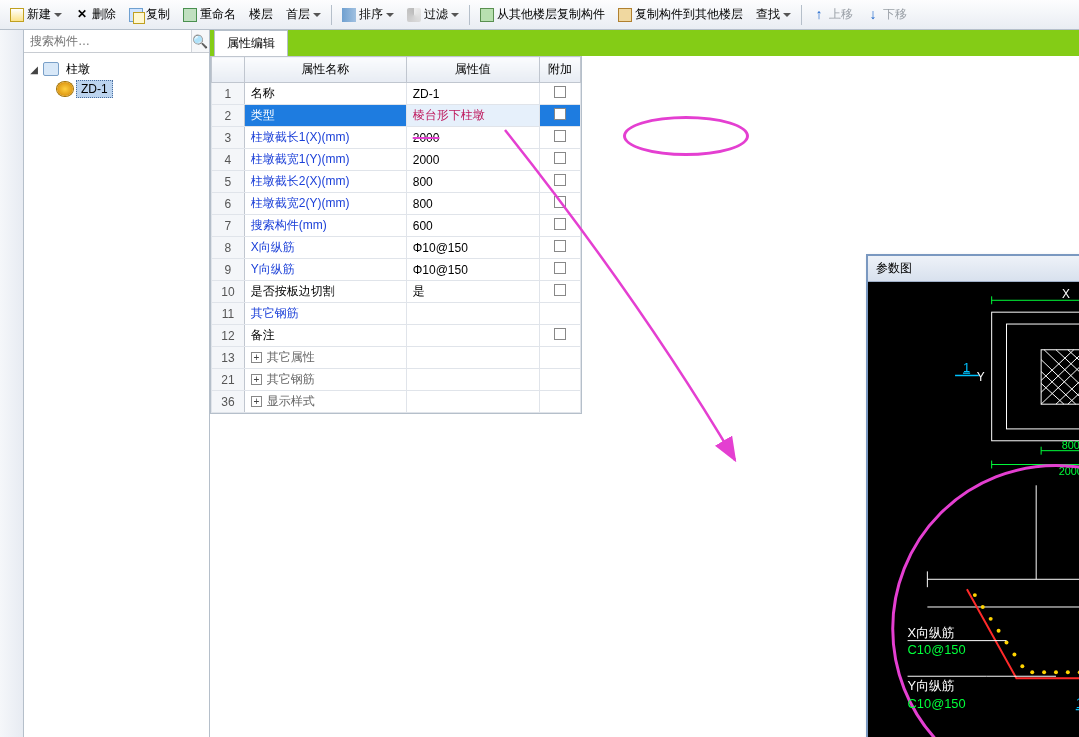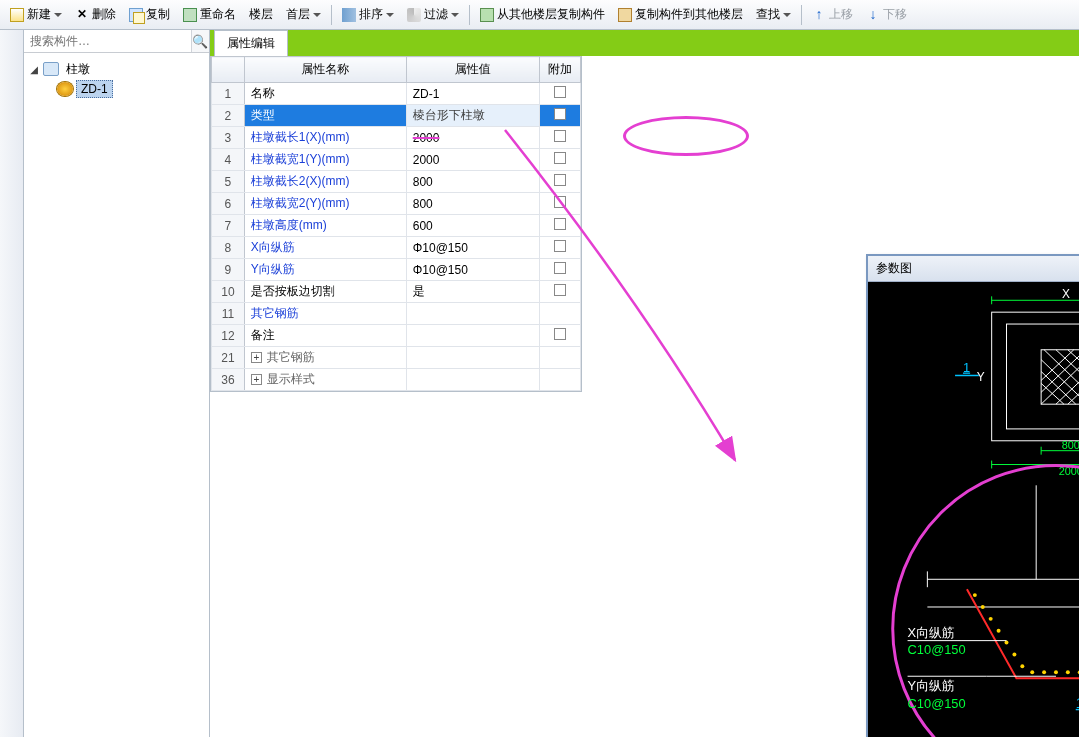--- a/index.html
+++ b/index.html
@@ -44,21 +44,21 @@
   .tab { padding:4px 12px; border:1px solid #b5bfca; border-bottom:none; background:#fff; font-size:12px; }
   .propgrid { border:1px solid #b5bfca; border-top:none; width:372px; }
   .propgrid table { width:100%; border-collapse:collapse; font-size:12px; }
   .propgrid th { background:linear-gradient(#fbfcfe,#e7ecf3); border:1px solid #c0c6cf; padding:4px 6px; font-weight:normal; }
   .propgrid th.valcol { color:#000; position:relative;margin-top:10px; }
   .propgrid td { border:1px solid #e0e4ea; padding:2px 6px; height:20px; }
   .propgrid td.num { background:#f4f6f9; text-align:center; width:32px; color:#555; border-right:1px solid #c0c6cf;}
   .propgrid .bluelink { color:#1a3fd8; }
   .propgrid tr.selected td { background:#1e7ce0; color:#fff; }
   .propgrid tr.selected td.num { background:#f4f6f9; color:#555; }
-  .propgrid tr.selected td.valcell { background:#e6f0fb; color:#404040; }
+  .propgrid tr.selected td.valcell { background:#e6f0fb; color:#be185d; }
   .propgrid td.chk { text-align:center; }
   .propgrid td.chk .cb { display:inline-block; width:12px; height:12px; border:1px solid #888; background:#fff; }
   .propgrid .expander { display:inline-block; width:11px; height:11px; border:1px solid #888; text-align:center; line-height:9px; font-size:10px; margin-right:5px; color:#444; background:#fff;}
   .propgrid td.grayed { color:#666; }
   
   .oval-val { position:absolute; border:3px solid #e43fd1; border-radius:50%; width:126px; height:40px; left:413px; top:86px; pointer-events:none; }
   
   .diagpanel { position:absolute; left:656px; top:224px; width:375px; height:490px; border:2px solid #7a98c0; box-shadow:2px 2px 4px rgba(0,0,0,.2); background:#fff; }
   .diagpanel .title { background:linear-gradient(#eef2f8,#d8e1ee); padding:4px 8px; font-size:12px; border-bottom:1px solid #a0b0c8; }
   .diagpanel .canvas { width:100%; height:calc(100% - 24px); background:#000; position:relative; }
@@ -200,21 +200,21 @@
                 <td class="chk"><span class="cb"></span></td>
               </tr>
               <tr>
                 <td class="num">6</td>
                 <td><span class="bluelink">柱墩截宽2(Y)(mm)</span></td>
                 <td><span>800</span></td>
                 <td class="chk"><span class="cb"></span></td>
               </tr>
               <tr>
                 <td class="num">7</td>
-                <td><span class="bluelink">柱墩高度(mm)</span></td>
+                <td><span class="bluelink">搜索构件(mm)</span></td>
                 <td><span>600</span></td>
                 <td class="chk"><span class="cb"></span></td>
               </tr>
               <tr>
                 <td class="num">8</td>
                 <td><span class="bluelink">X向纵筋</span></td>
                 <td><span>Φ10@150</span></td>
                 <td class="chk"><span class="cb"></span></td>
               </tr>
               <tr>
@@ -233,20 +233,26 @@
                 <td class="num">11</td>
                 <td><span class="bluelink">其它钢筋</span></td>
                 <td><span></span></td>
                 <td class="chk"></td>
               </tr>
               <tr>
                 <td class="num">12</td>
                 <td><span>备注</span></td>
                 <td><span></span></td>
                 <td class="chk"><span class="cb"></span></td>
+              </tr>
+              <tr>
+                <td class="num">13</td>
+                <td class="grayed" colspan="1"><span class="expander">+</span><span>其它属性</span></td>
+                <td style="border-left: none;"></td>
+                <td class="chk" style="border-left: none;"></td>
               </tr>
               <tr>
                 <td class="num">21</td>
                 <td class="grayed" colspan="1"><span class="expander">+</span><span>其它钢筋</span></td>
                 <td style="border-left: none;"></td>
                 <td class="chk" style="border-left: none;"></td>
               </tr>
               <tr>
                 <td class="num">36</td>
                 <td class="grayed" colspan="1"><span class="expander">+</span><span>显示样式</span></td>

